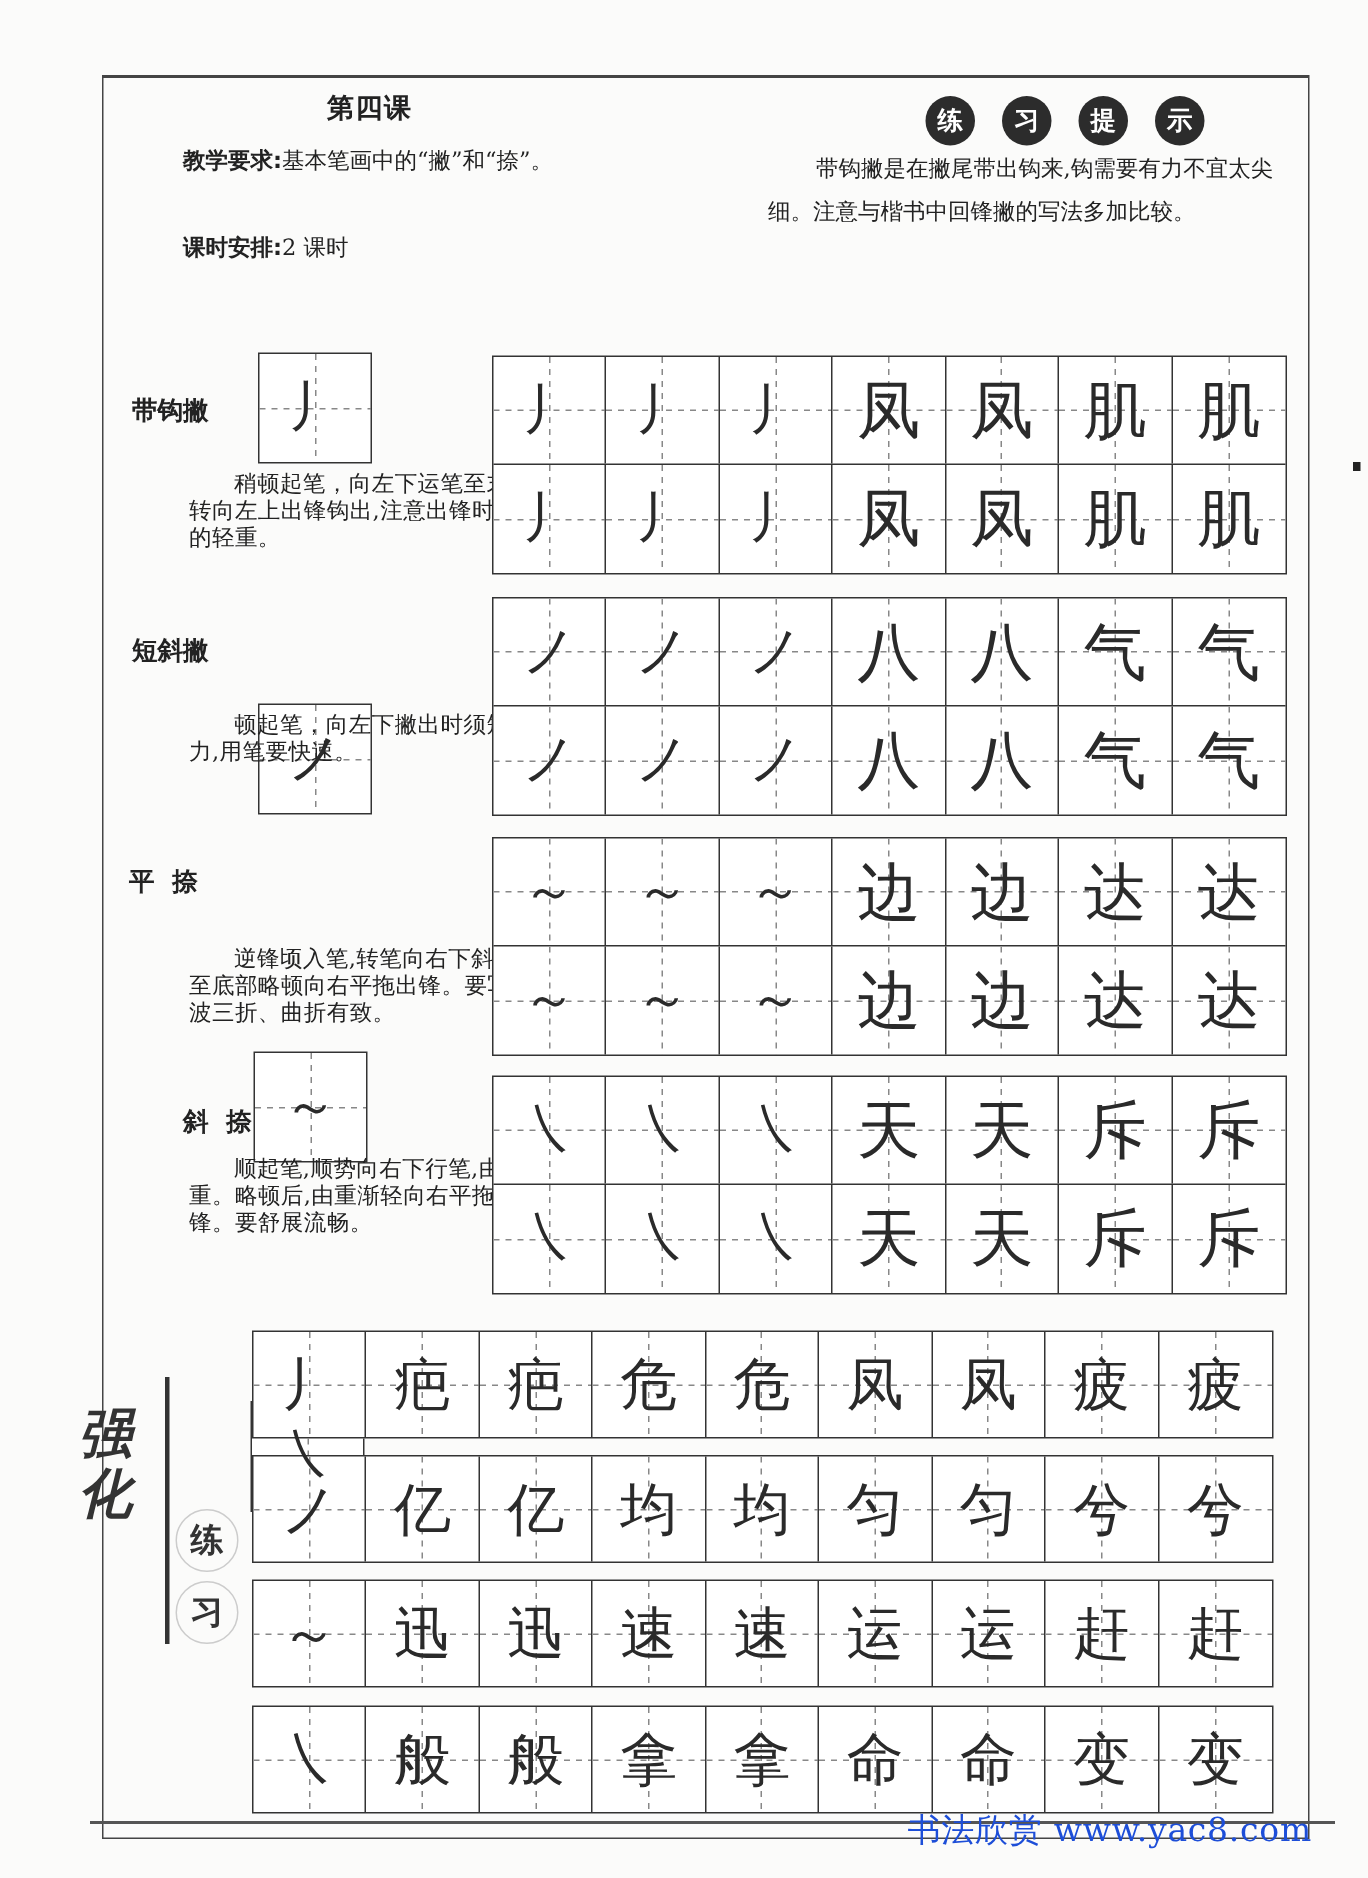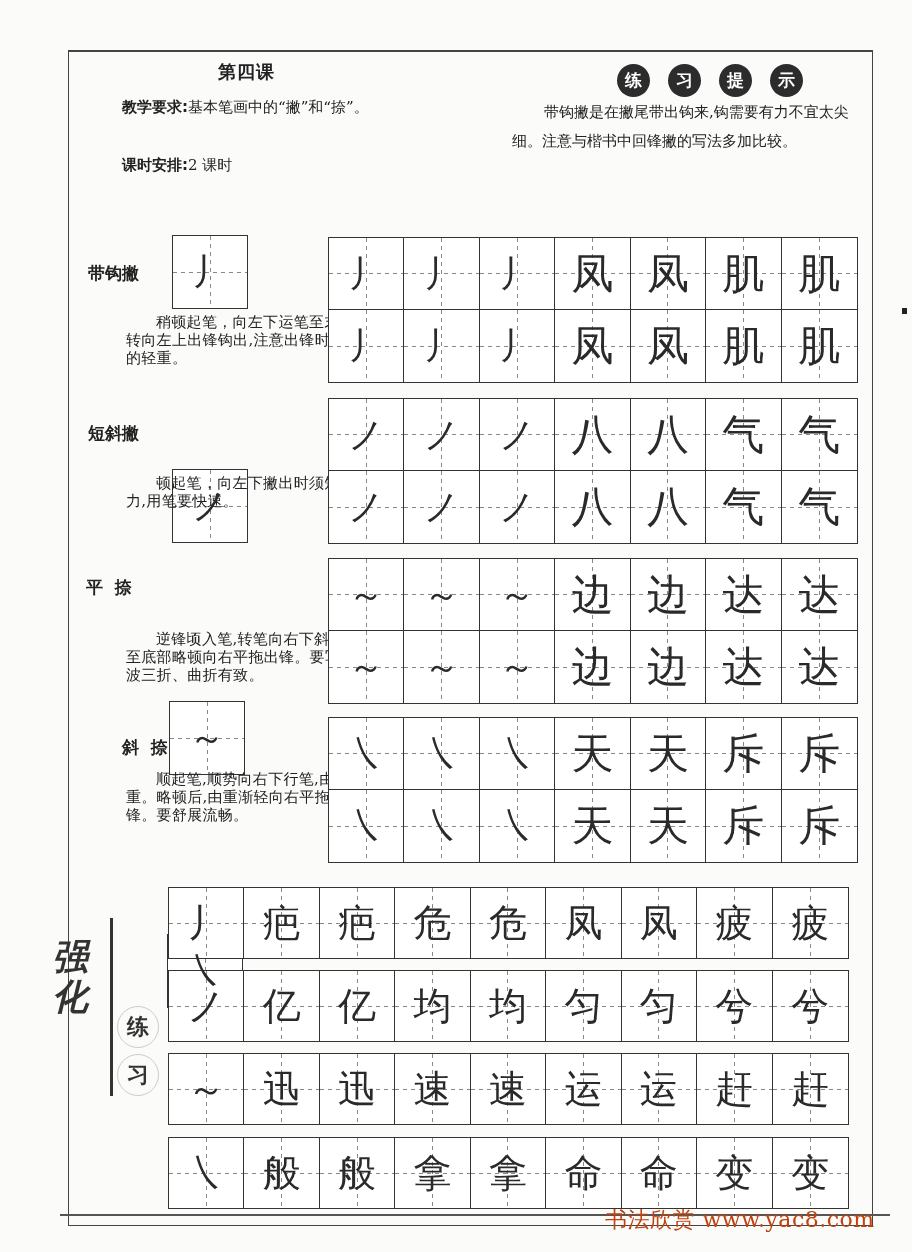--- a/index.html
+++ b/index.html
@@ -83,21 +83,21 @@
     font-style: italic; text-align: left;
   }
   .enh-rule { position: absolute; left: 110px; top: 918px; width: 3px; height: 178px; background: #333; }
   .enh-circle {
     position: absolute; left: 117px; width: 40px; height: 40px; border-radius: 50%;
     border: 1px solid #ccc; display: flex; align-items: center; justify-content: center;
     font-size: 22px; font-weight: bold; color: #333;
   }
   .bottom-rule { position: absolute; left: 60px; top: 1214px; width: 830px; height: 1.5px; background: #555; }
   .watermark {
-    position: absolute; left: 605px; top: 1205px; font-size: 22px; color: #c2410c;
+    position: absolute; left: 605px; top: 1205px; font-size: 22px; color: #1d4ed8;
     font-family: "DejaVu Serif", "Liberation Serif", serif; letter-spacing: 0.5px; white-space: nowrap;
   }
   .page-number { position: absolute; left: 808px; top: 1240px; font-size: 11px; color: #555; margin-top: 42px; }
   .dot-mark { position: absolute; left: 902px; top: 308px; width: 5px; height: 6px; background: #222; }
 </style>
 </head>
 <body>
 
 <div class="page-frame"></div>
 

